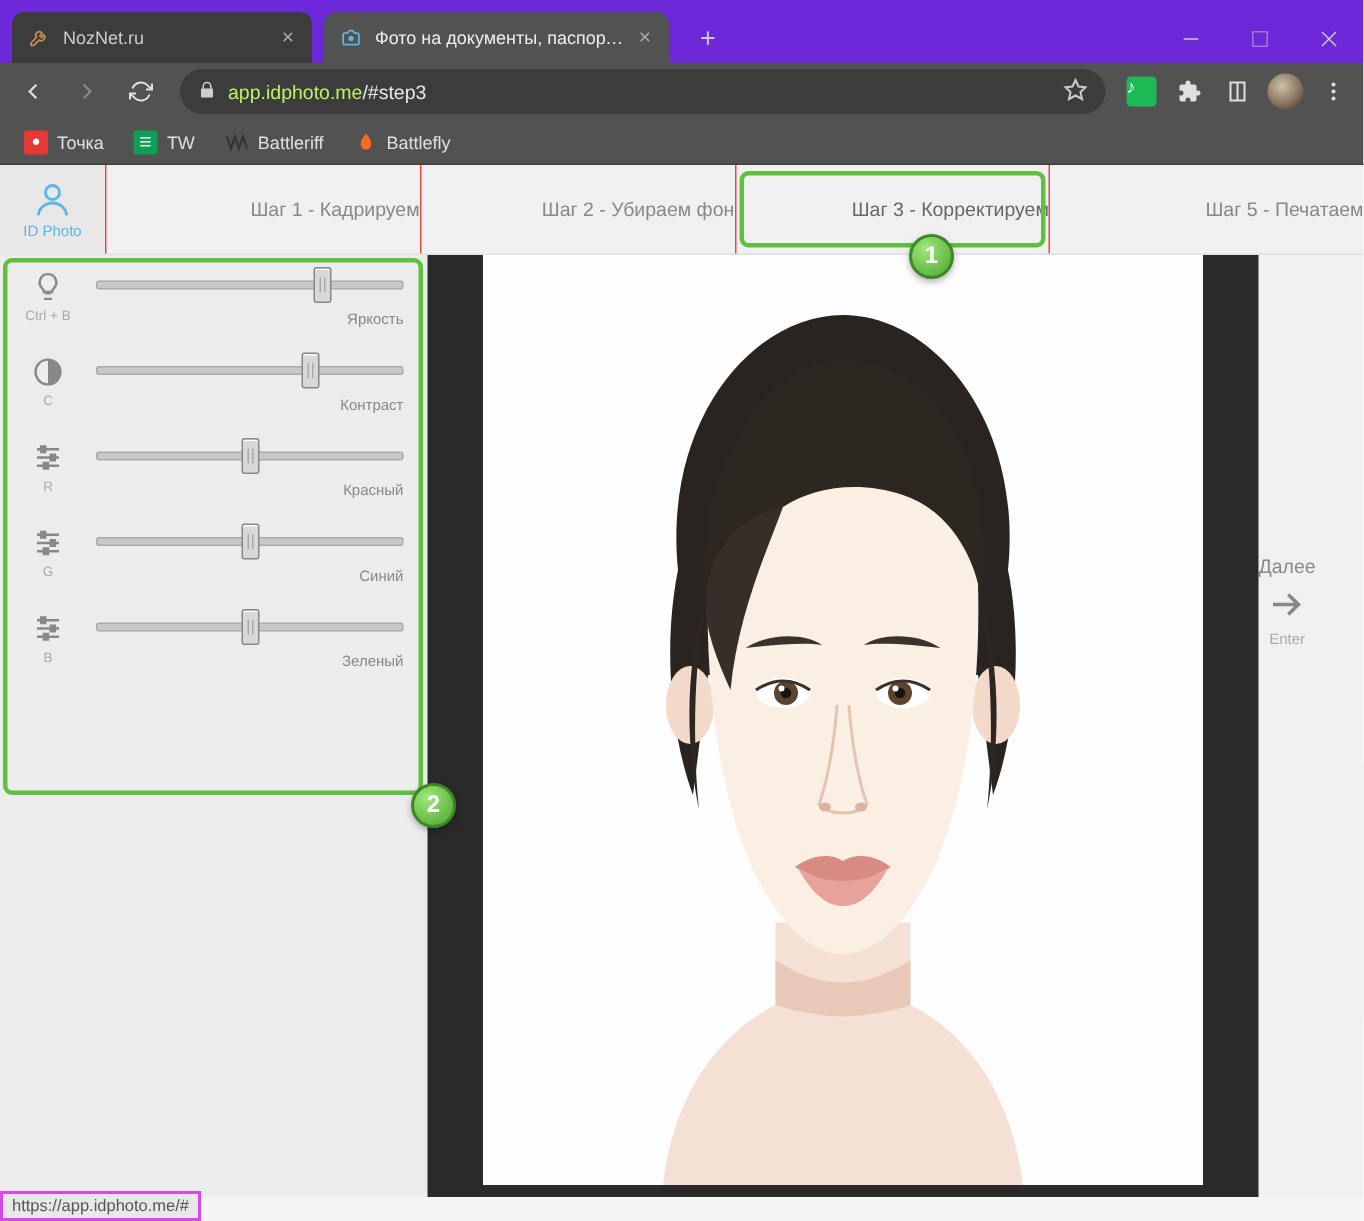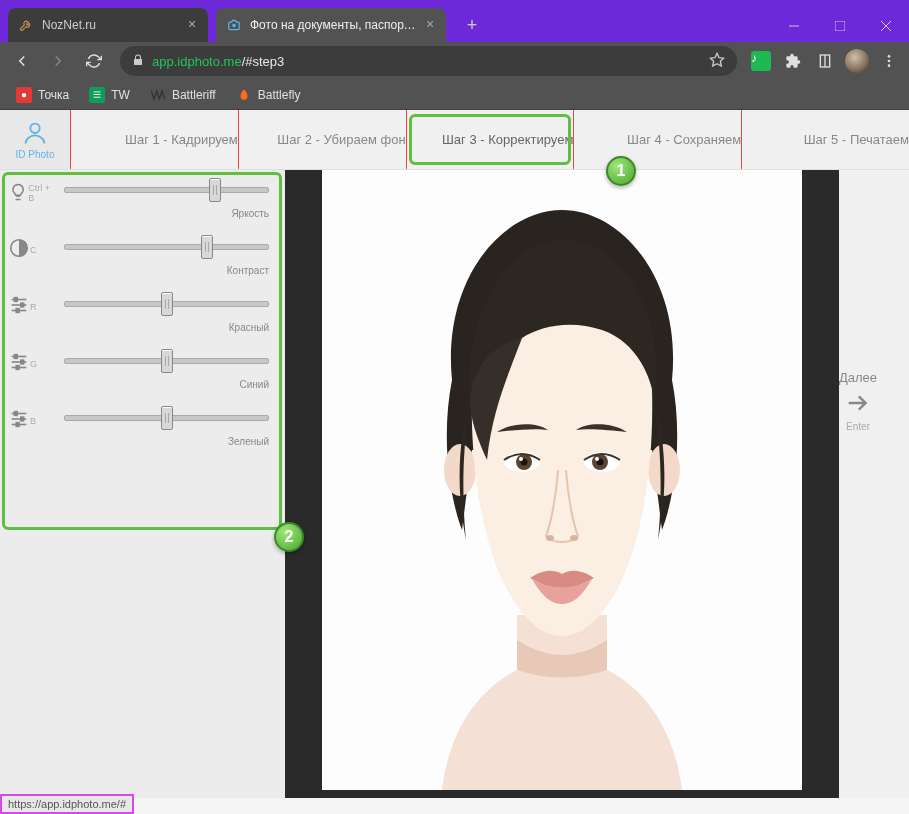--- a/index.html
+++ b/index.html
@@ -17,21 +17,21 @@
   .win-controls { display: flex; margin-left: auto; }
   .win-btn { width: 46px; height: 32px; color: #ccc; display: flex; align-items: center; justify-content: center; cursor: pointer; }
 
   
   .toolbar { height: 38px; background: #525252; display: flex; align-items: center; padding: 0 6px; gap: 4px; }
   .tool-btn { width: 32px; height: 32px; color: #e0e0e0; display: flex; align-items: center; justify-content: center; border-radius: 50%; cursor: pointer; }
   .tool-btn.disabled { color: #888; cursor: default; }
   .omnibox { flex: 1; height: 30px; background: #3c3c3c; border-radius: 15px; display: flex; align-items: center; padding: 0 12px; margin: 0 6px; color: #e0e0e0; font-size: 13px; }
   .lock-icon { margin-right: 8px; color: #ccc; }
   .url-text { flex: 1; color: #e8e8e8; }
-  .url-host { color: #22c55e; }
+  .url-host { color: #bef264; }
   .star-icon { color: #ccc; }
   .ext-btn { width: 28px; height: 28px; display: flex; align-items: center; justify-content: center; cursor: pointer; color: #e0e0e0; }
   .ext-music { background: #1db954; border-radius: 3px; width: 20px; height: 20px; color: #fff; font-size: 12px; }
   .avatar { width: 24px; height: 24px; border-radius: 50%; background: radial-gradient(circle at 40% 35%, #d0c0a8 0%, #8a7560 55%, #3a2e22 100%); }
 
   
   .bookmarks { height: 30px; background: #525252; border-bottom: 1px solid #404040; display: flex; align-items: center; padding: 0 8px; gap: 4px; }
   .bookmark { display: flex; align-items: center; padding: 4px 8px; border-radius: 4px; cursor: pointer; color: #e0e0e0; font-size: 12px; gap: 6px; }
   .bm-icon { width: 16px; height: 16px; display: flex; align-items: center; justify-content: center; border-radius: 2px; }
   .bm-red { background: #e53935; color: #fff; font-size: 10px; }
@@ -50,21 +50,21 @@
   .step { flex: 1; display: flex; align-items: center; justify-content: flex-end; font-size: 13px; color: #888; cursor: pointer; border-left: 1px solid #ef4444; position: relative; }
   .step.active { color: #666; }
   .step-highlight { position: absolute; border: 3px solid #5fbf3f; border-radius: 6px; pointer-events: none; }
 
   
   .workspace { display: flex; height: 628px; }
 
   
   .sliders-panel { width: 285px; background: #ececec; padding: 10px 8px; position: relative; }
   .slider-row { display: flex; align-items: flex-start; margin-bottom: 18px; }
-  .slider-icon-col { width: 48px; display: flex; flex-direction: row; align-items: center; color: #999; }
+  .slider-icon-col { width: 48px; display: flex; flex-direction: column; align-items: center; color: #999; }
   .slider-icon-col svg { color: #888; }
   .slider-shortcut { font-size: 9px; color: #aaa; margin-top: 3px; }
   .slider-main { flex: 1; padding: 0 8px; }
   .slider-track-wrap { position: relative; height: 20px; display: flex; align-items: center; }
   .slider-track { width: 100%; height: 6px; background: #c8c8c8; border: 1px solid #aaa; border-radius: 2px; position: relative; }
   .slider-thumb { position: absolute; width: 12px; height: 24px; background: #d8d8d8; border: 1px solid #888; border-radius: 2px; top: -10px; transform: translateX(-50%); cursor: pointer; box-shadow: inset 0 1px 0 #fff; }
   .slider-thumb::after { content: ''; position: absolute; left: 3px; right: 3px; top: 6px; bottom: 6px; border-left: 1px solid #aaa; border-right: 1px solid #aaa; }
   .slider-label { text-align: right; font-size: 10px; color: #888; margin-top: 8px; }
 
   
@@ -230,23 +230,20 @@
         <span>Шаг 1 - Кадрируем</span>
       </div>
     <div class="step">
         <span>Шаг 2 - Убираем фон</span>
       </div>
     <div class="step active">
       <span>Шаг 3 - Корректируем</span>
       <div class="step-highlight" style="left:2px;right:2px;top:4px;bottom:4px;"></div>
     </div>
     <div class="step">
-        <span>Шаг 4 - Сохраняем</span>
-      </div>
-    <div class="step">
         <span>Шаг 5 - Печатаем</span>
       </div>
   </div>
   <div class="callout-badge" style="left:606px; top:46px;">
       <span>1</span>
     </div>
 
   <div class="workspace">
 
     <div class="sliders-panel">

